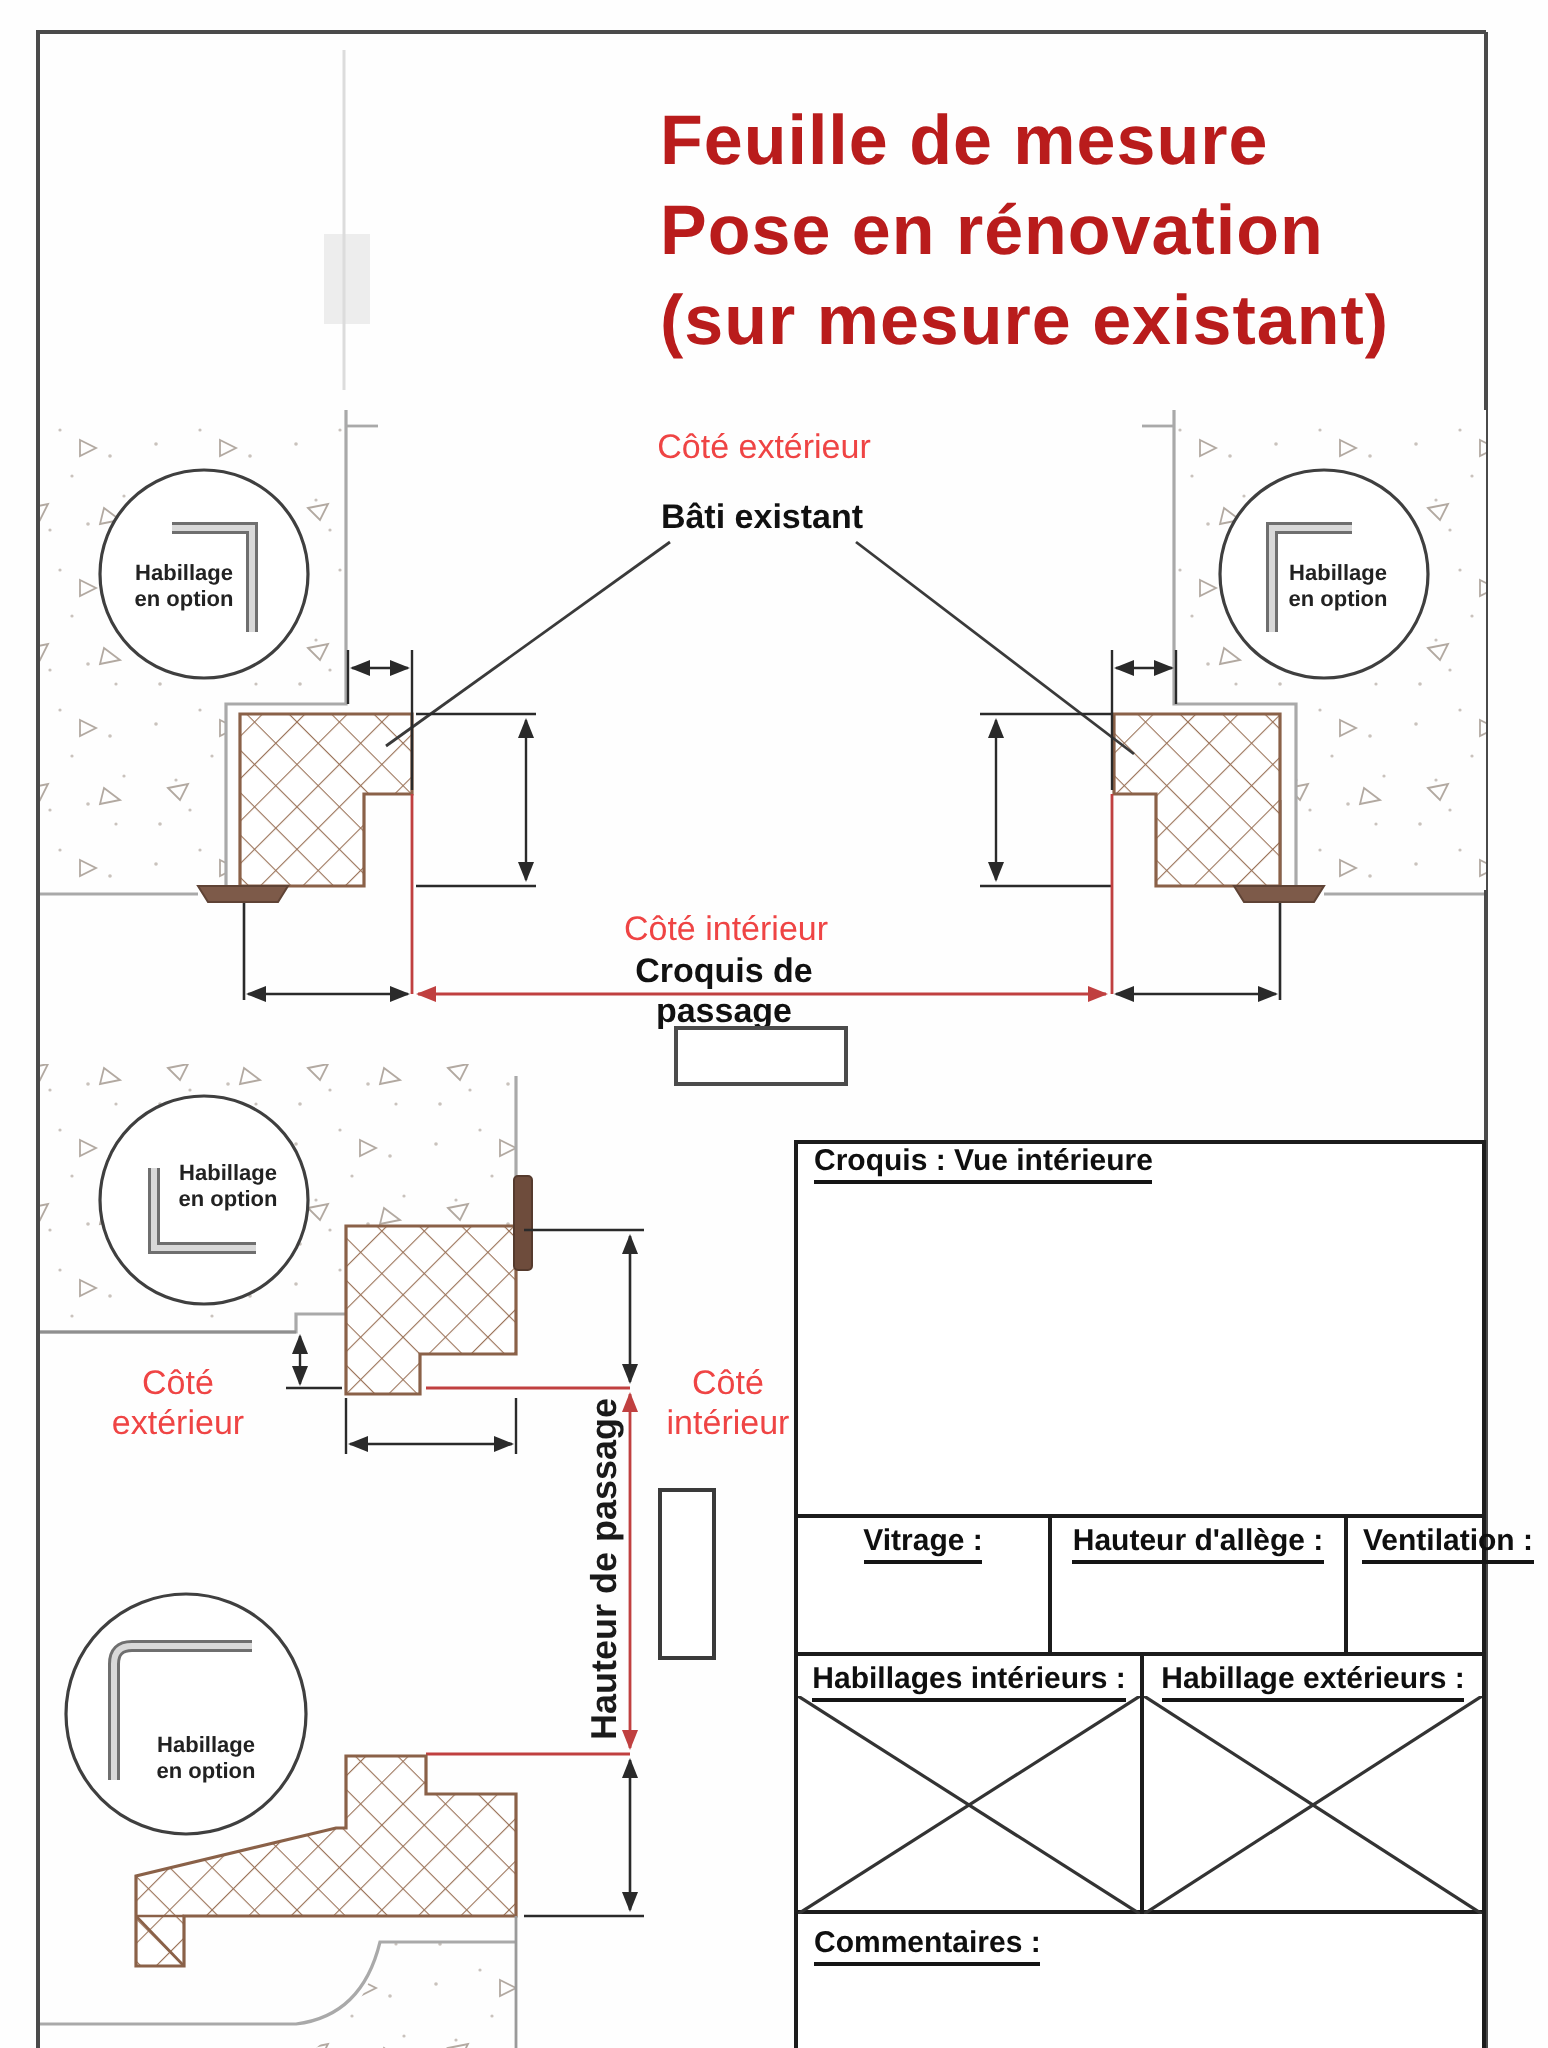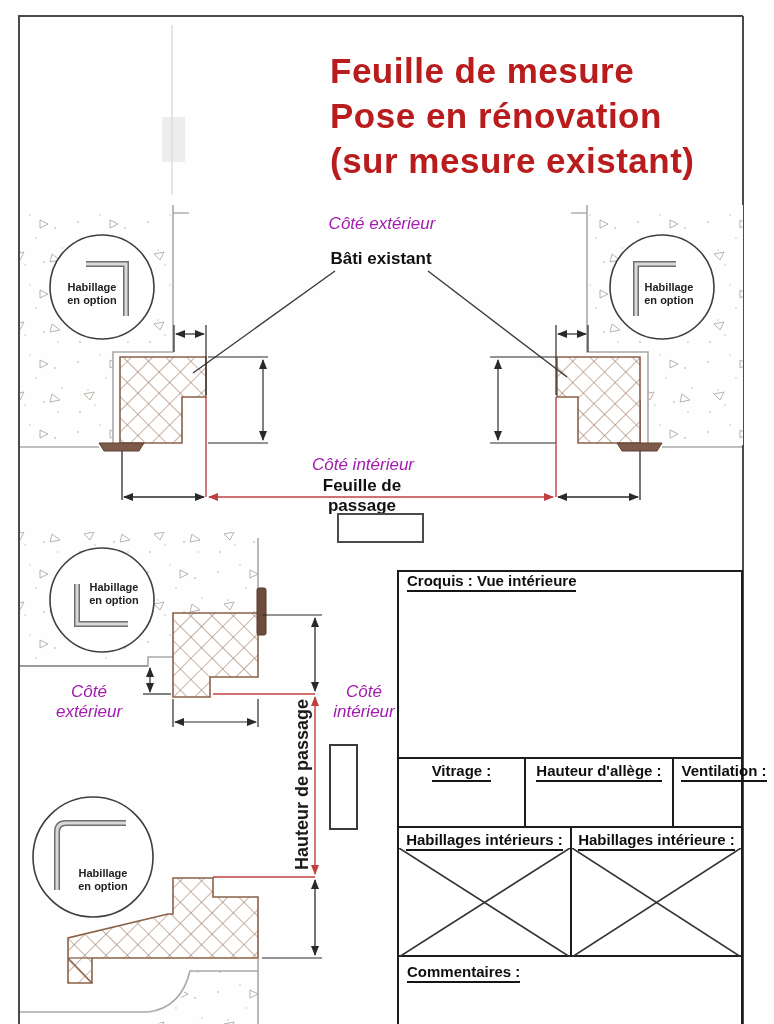--- a/index.html
+++ b/index.html
@@ -1,21 +1,21 @@
 <!DOCTYPE html>
 <html><head>
 <meta charset="utf-8">
 <style>
   html,body{margin:0;padding:0;background:#fff;}
   #page{position:relative;width:774px;height:1024px;background:#fefefe;overflow:hidden;
         font-family:"Liberation Sans", sans-serif;color:#1a1a1a;}
   #drawing{position:absolute;left:0;top:0;z-index:1;}
   .lbl{position:absolute;z-index:2;}
   .title{font-size:35px;font-weight:bold;line-height:45px;color:#b91c1c;letter-spacing:.5px;}
-  .italic-lbl{font-style:italic;font-size:17px;color:#a21caf;text-align:center;}
+  .italic-lbl{font-size:17px;color:#ef4444;text-align:center;}
   .bold-lbl{font-weight:bold;font-size:17px;color:#111;text-align:center;}
   .hab{font-weight:bold;font-size:11px;line-height:13px;text-align:center;color:#222;}
   .rot{transform:rotate(-90deg);transform-origin:center center;font-weight:bold;font-size:18px;
        text-align:center;white-space:nowrap;}
   .meas-box{position:absolute;z-index:2;background:#fff;}
   #largeur-box{left:337px;top:513px;width:83px;height:26px;border:2px solid #4b4b4b;}
   #hauteur-box{left:329px;top:744px;width:25px;height:82px;border:2px solid #3a3a3a;}
   
   #form{position:absolute;left:397px;top:570px;width:346px;height:456px;z-index:2;
         box-sizing:border-box;border:2px solid #1c1c1c;border-bottom:none;background:#fff;}
@@ -203,21 +203,21 @@
 
 <div class="lbl title" style="left:330px;top:48px;width:420px;">
   <div>Feuille de mesure</div>
   <div>Pose en rénovation</div>
   <div>(sur mesure existant)</div>
 </div>
 
 <div class="lbl italic-lbl" style="left:321px;top:214px;width:122px;">Côté extérieur</div>
 <div class="lbl bold-lbl" style="left:320px;top:249px;width:122px;">Bâti existant</div>
 <div class="lbl italic-lbl" style="left:302px;top:455px;width:122px;">Côté intérieur</div>
-<div class="lbl bold-lbl" style="left:287px;top:476px;width:150px;">Feuille de passage</div>
+<div class="lbl bold-lbl" style="left:287px;top:476px;width:150px;">Croquis de passage</div>
 
 <div class="lbl hab" style="left:61px;top:281px;width:62px;">Habillage en option</div>
 <div class="lbl hab" style="left:638px;top:281px;width:62px;">Habillage en option</div>
 <div class="lbl hab" style="left:83px;top:581px;width:62px;">Habillage en option</div>
 <div class="lbl hab" style="left:72px;top:867px;width:62px;">Habillage en option</div>
 
 <div class="lbl italic-lbl" style="left:44px;top:682px;width:90px;">Côté extérieur</div>
 <div class="lbl italic-lbl" style="left:319px;top:682px;width:90px;">Côté intérieur</div>
 <div class="lbl rot" style="left:217px;top:775px;width:170px;height:20px;">Hauteur de passage</div>
 
@@ -252,21 +252,21 @@
       <div class="fhead">
         <span>Habillages intérieurs :</span>
       </div>
       <svg class="xcross" viewBox="0 0 100 100" preserveAspectRatio="none">
         <line x1="0" y1="0" x2="100" y2="100" stroke="#333" stroke-width="1.6" vector-effect="non-scaling-stroke"></line>
         <line x1="100" y1="0" x2="0" y2="100" stroke="#333" stroke-width="1.6" vector-effect="non-scaling-stroke"></line>
       </svg>
     </div>
     <div class="cell">
       <div class="fhead">
-        <span>Habillages intérieure :</span>
+        <span>Habillage extérieurs :</span>
       </div>
       <svg class="xcross" viewBox="0 0 100 100" preserveAspectRatio="none">
         <line x1="0" y1="0" x2="100" y2="100" stroke="#333" stroke-width="1.6" vector-effect="non-scaling-stroke"></line>
         <line x1="100" y1="0" x2="0" y2="100" stroke="#333" stroke-width="1.6" vector-effect="non-scaling-stroke"></line>
       </svg>
     </div>
   </div>
   <div class="crow">
     <div class="fhead">
       <span>Commentaires :</span>

